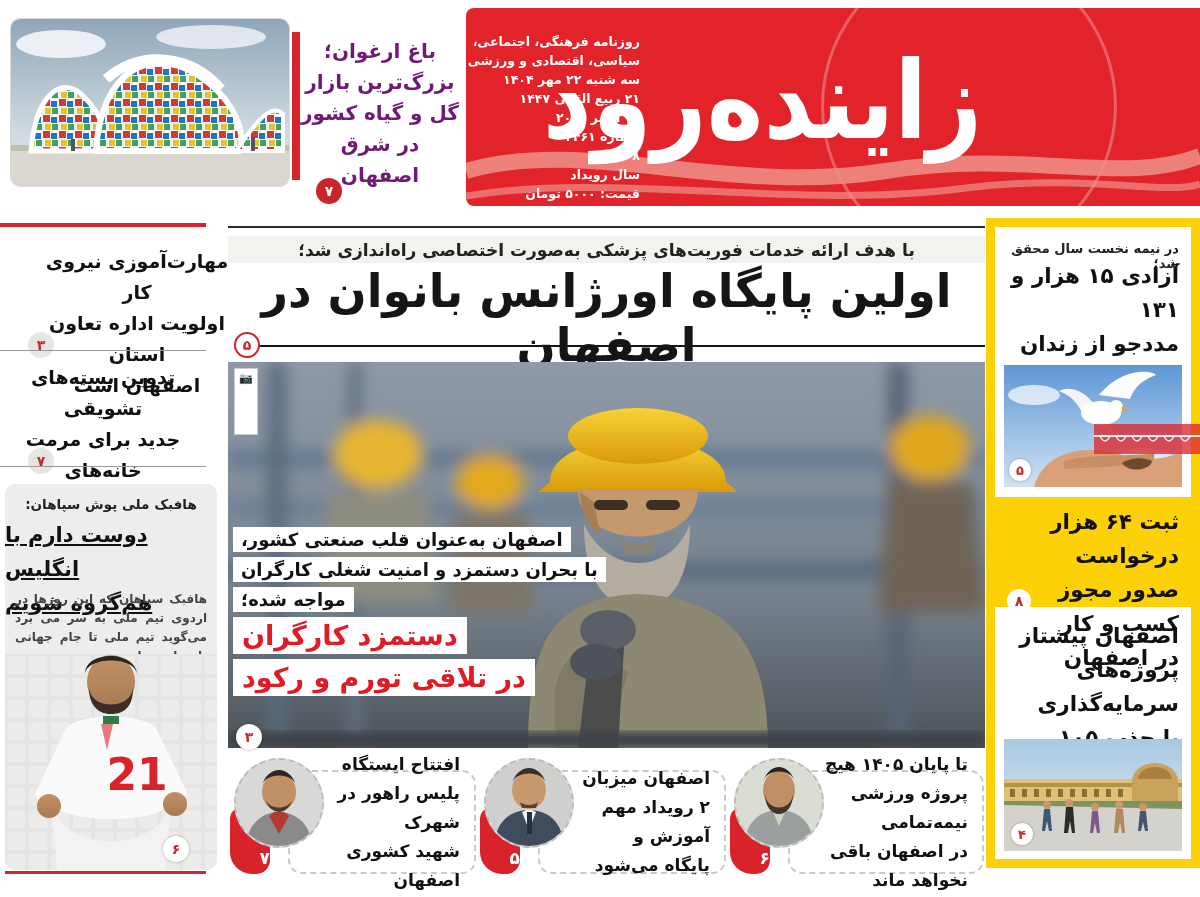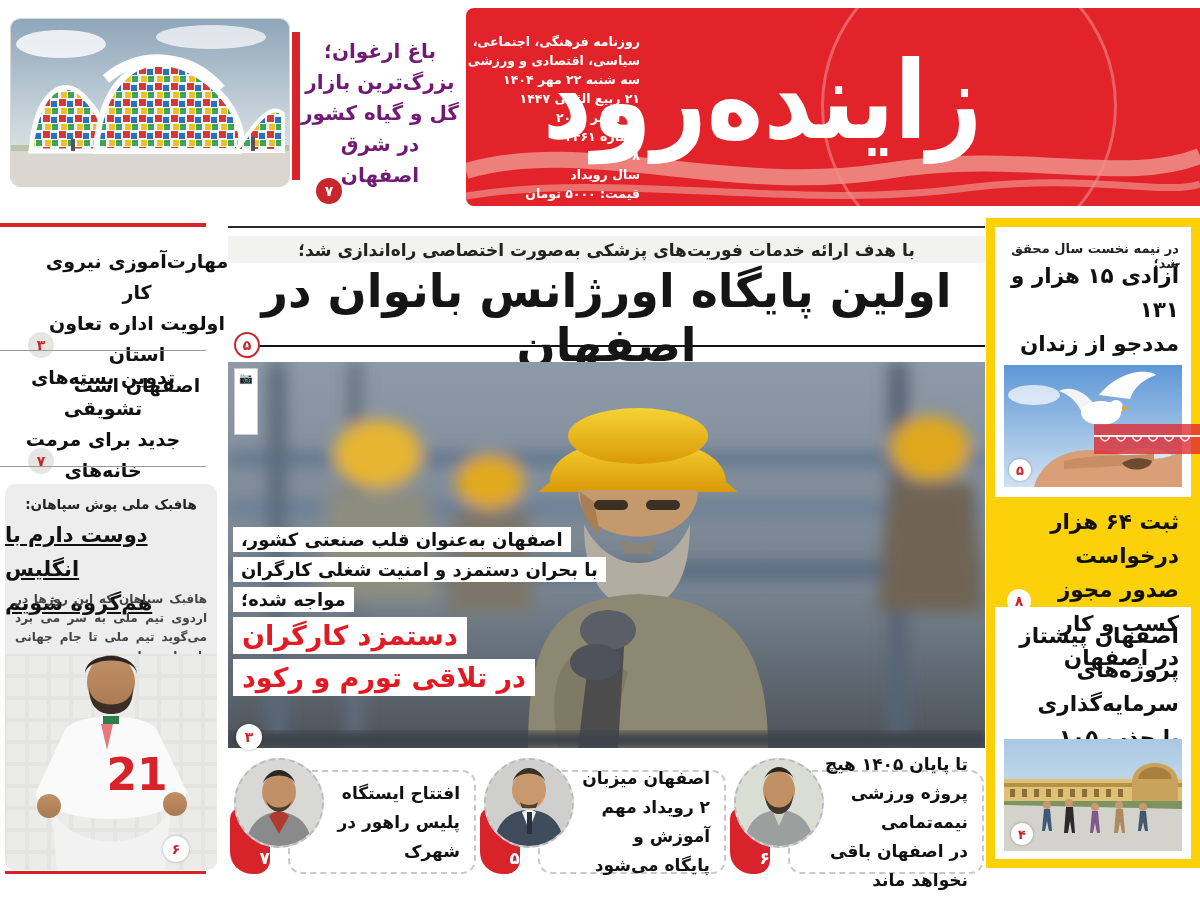--- a/index.html
+++ b/index.html
@@ -286,20 +286,21 @@
     <div class="ov-line">مواجه شده؛</div>
     <div class="ov-line ov-red">دستمزد کارگران</div>
     <div class="ov-line ov-red">در تلاقی تورم و رکود</div>
   </div>
   <div class="abs badge badge-white" style="left:236px;top:724px;box-shadow:0 0 3px rgba(0,0,0,.35);z-index:3;">۳</div>
 
   <div class="abs card" style="left:230px;">
     <div class="card-text">
       <div>افتتاح ایستگاه</div>
       <div>پلیس راهور در شهرک</div>
+      <div>شهید کشوری اصفهان</div>
     </div>
     <div class="card-tab">۷</div>
     <div class="card-photo">
       <svg width="86" height="86" viewBox="0 0 86 86">
         <rect width="86" height="86" fill="#d8d8d6"></rect>
         <path d="M10,86 C12,60 30,52 43,52 C56,52 74,60 76,86 Z" fill="#8a8a8a"></path>
         <path d="M33,56 L43,74 L53,56 L48,52 L38,52 Z" fill="#b03a2e"></path>
         <ellipse cx="43" cy="32" rx="17" ry="19" fill="#c29066"></ellipse>
         <path d="M26,26 C28,12 58,12 60,26 C58,16 50,10 43,10 C36,10 28,16 26,26 Z" fill="#2e2620"></path>
         <path d="M30,40 C34,50 52,50 56,40 C54,48 48,52 43,52 C38,52 32,48 30,40 Z" fill="#4a3a2e"></path>

